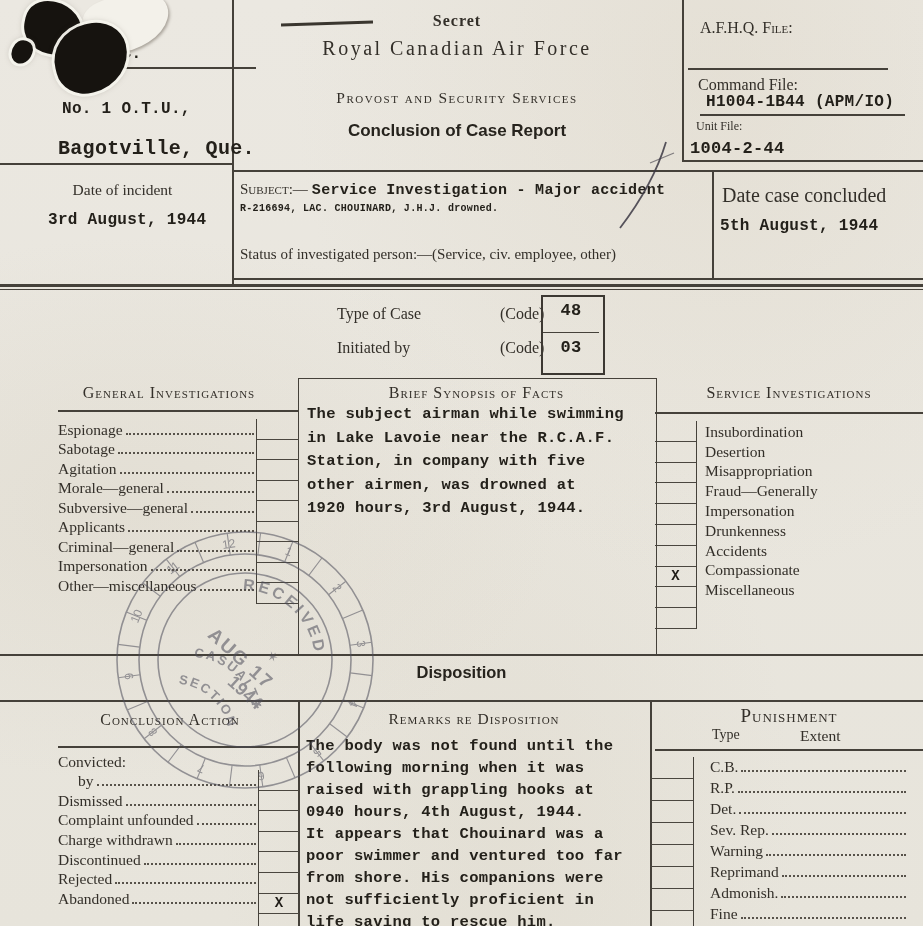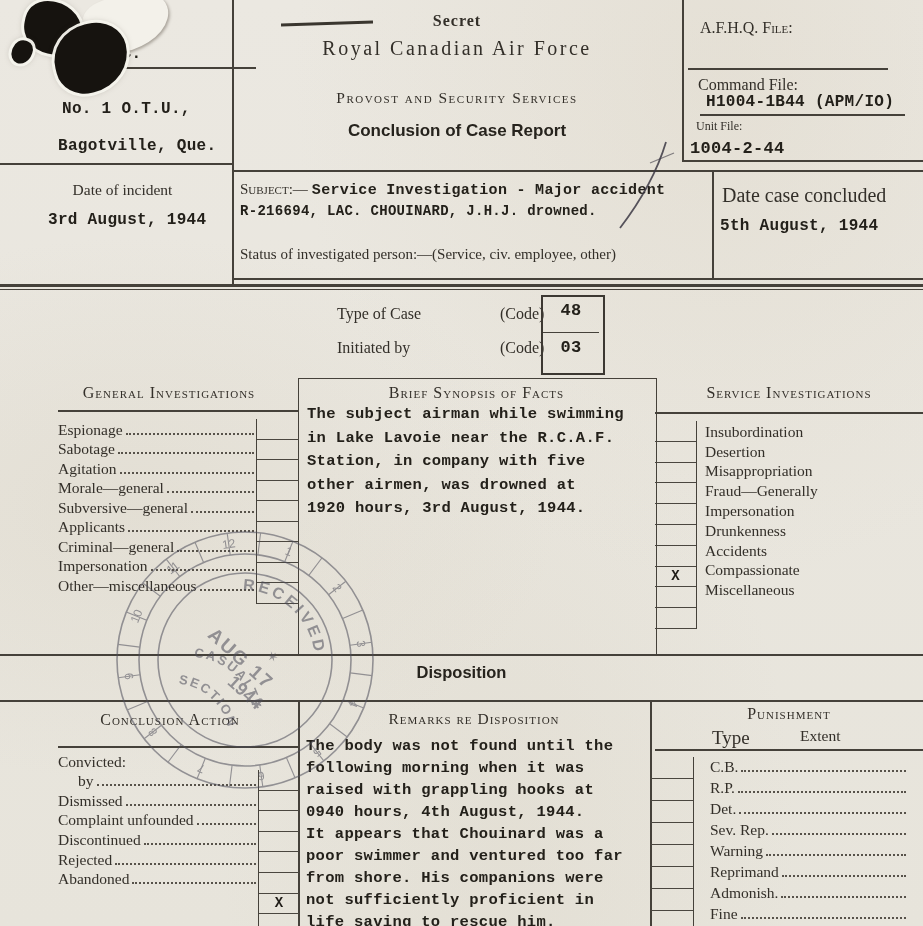--- a/index.html
+++ b/index.html
@@ -60,21 +60,21 @@
   <div class="hline" style="left:0;top:700px;width:923px"></div>
   <div class="vline" style="left:298px;top:700px;height:226px"></div>
   <div class="vline" style="left:650px;top:700px;height:226px"></div>
   <div class="hline" style="left:58px;top:746px;width:242px"></div>
   <div class="hline" style="left:655px;top:749px;width:268px"></div>
 
   <div class="abs printed" style="left:56px;top:14px;font-size:15px">mand</div>
   <div class="abs typed" style="left:92px;top:45px;font-size:16px">.A.C.</div>
   <div class="abs printed" style="left:62px;top:74px;font-size:16px">Unit</div>
   <div class="abs typed" style="left:62px;top:100px;font-size:16px">No. 1 O.T.U.,</div>
-  <div class="abs typed" style="left:58px;top:137px;font-size:16px">Bagotville, Que.</div>
+  <div class="abs typed" style="left:58px;top:137px;font-size:20px">Bagotville, Que.</div>
 
   <div class="flap" style="left:84px;top:-6px;width:86px;height:56px;transform:rotate(-18deg);border-radius:40% 60% 70% 30%"></div>
   <div class="hole" style="left:24px;top:2px;width:58px;height:52px;transform:rotate(12deg);border-radius:45% 60% 50% 55%"></div>
   <div class="hole" style="left:54px;top:24px;width:74px;height:68px;transform:rotate(-14deg);border-radius:55% 45% 60% 42%"></div>
   <div class="hole" style="left:12px;top:40px;width:20px;height:24px;transform:rotate(20deg);border-radius:50% 40% 55% 45%"></div>
 
   <div class="abs printed ctr" style="left:232px;top:12px;width:450px;font-size:16px;letter-spacing:1px;font-weight:700">
     <span>Secret</span>
   </div>
   <div class="strike" style="left:281px;top:22px;width:92px"></div>
@@ -87,21 +87,21 @@
   <div class="abs typed" style="left:706px;top:93px;font-size:16px">H1004-1B44 (APM/IO)</div>
   <div class="abs printed" style="left:696px;top:119px;font-size:12px">Unit File:</div>
   <div class="abs typed" style="left:690px;top:139px;font-size:17px">1004-2-44</div>
 
   <div class="abs printed ctr" style="left:40px;top:181px;width:165px;font-size:15.5px">Date of incident</div>
   <div class="abs typed" style="left:48px;top:211px;font-size:16px">3rd August, 1944</div>
   <div class="abs" style="left:240px;top:180px;white-space:nowrap">
     <span class="printed sc" style="font-size:15px">Subject:—</span>
     <span class="typed" style="font-size:15px">Service Investigation - Major accident</span>
   </div>
-  <div class="abs typed" style="left:240px;top:203px;font-size:14px">R-216694, LAC. CHOUINARD, J.H.J. drowned.</div>
+  <div class="abs typed" style="left:240px;top:203px;font-size:10px">R-216694, LAC. CHOUINARD, J.H.J. drowned.</div>
   <div class="abs printed" style="left:240px;top:246px;font-size:15px">Status of investigated person:—(Service, civ. employee, other)</div>
   <div class="abs printed" style="left:722px;top:184px;font-size:20px">Date case concluded</div>
   <div class="abs typed" style="left:720px;top:217px;font-size:16px">5th August, 1944</div>
 
   <div class="abs printed" style="left:337px;top:305px;font-size:16px">Type of Case</div>
   <div class="abs printed" style="left:500px;top:305px;font-size:16px">(Code)</div>
   <div class="abs printed" style="left:337px;top:339px;font-size:16px">Initiated by</div>
   <div class="abs printed" style="left:500px;top:339px;font-size:16px">(Code)</div>
   <div class="abs" style="left:541px;top:295px;width:60px;height:76px;border:2px solid #3c3832"></div>
   <div class="hline" style="left:543px;top:332px;width:56px;height:1.2px"></div>
@@ -221,20 +221,24 @@
     <div class="lrow" style="height:19.6px">
         <span class="printed" style="margin-left:20px">by</span>
         <span class="dots"></span>
       </div>
     <div class="lrow" style="height:19.6px">
         <span class="printed">Dismissed</span>
         <span class="dots"></span>
       </div>
     <div class="lrow" style="height:19.6px">
         <span class="printed">Complaint unfounded</span>
+        <span class="dots"></span>
+      </div>
+    <div class="lrow" style="height:19.6px">
+        <span class="printed">Charge withdrawn</span>
         <span class="dots"></span>
       </div>
     <div class="lrow" style="height:19.6px">
         <span class="printed">Discontinued</span>
         <span class="dots"></span>
       </div>
     <div class="lrow" style="height:19.6px">
         <span class="printed">Rejected</span>
         <span class="dots"></span>
       </div>
@@ -260,22 +264,22 @@
     <div>following morning when it was</div>
     <div>raised with  grappling hooks at</div>
     <div>0940 hours, 4th August, 1944.</div>
     <div>It appears that Chouinard was a</div>
     <div>poor swimmer and ventured too far</div>
     <div>from shore. His companions were</div>
     <div>not sufficiently proficient in</div>
     <div>life saving to rescue him.</div>
   </div>
 
-  <div class="abs printed ctr sc" style="left:655px;top:705px;width:268px;font-size:16px;letter-spacing:1px">Punishment</div>
-  <div class="abs printed" style="left:712px;top:727px;font-size:19px">Type</div>
+  <div class="abs printed ctr sc" style="left:655px;top:705px;width:268px;font-size:19px;letter-spacing:1px">Punishment</div>
+  <div class="abs printed" style="left:712px;top:727px;font-size:14px">Type</div>
   <div class="abs printed" style="left:800px;top:727px;font-size:15.5px">Extent</div>
   <div class="abs cellcol" style="left:650px;top:757px;width:43px;border-right:1.6px solid #45413a">
     <div class="cell" style="height:21px"></div>
     <div class="cell" style="height:21px"></div>
     <div class="cell" style="height:21px"></div>
     <div class="cell" style="height:21px"></div>
     <div class="cell" style="height:21px"></div>
     <div class="cell" style="height:21px"></div>
     <div class="cell" style="height:21px"></div>
     <div class="cell" style="height:21px"></div>

